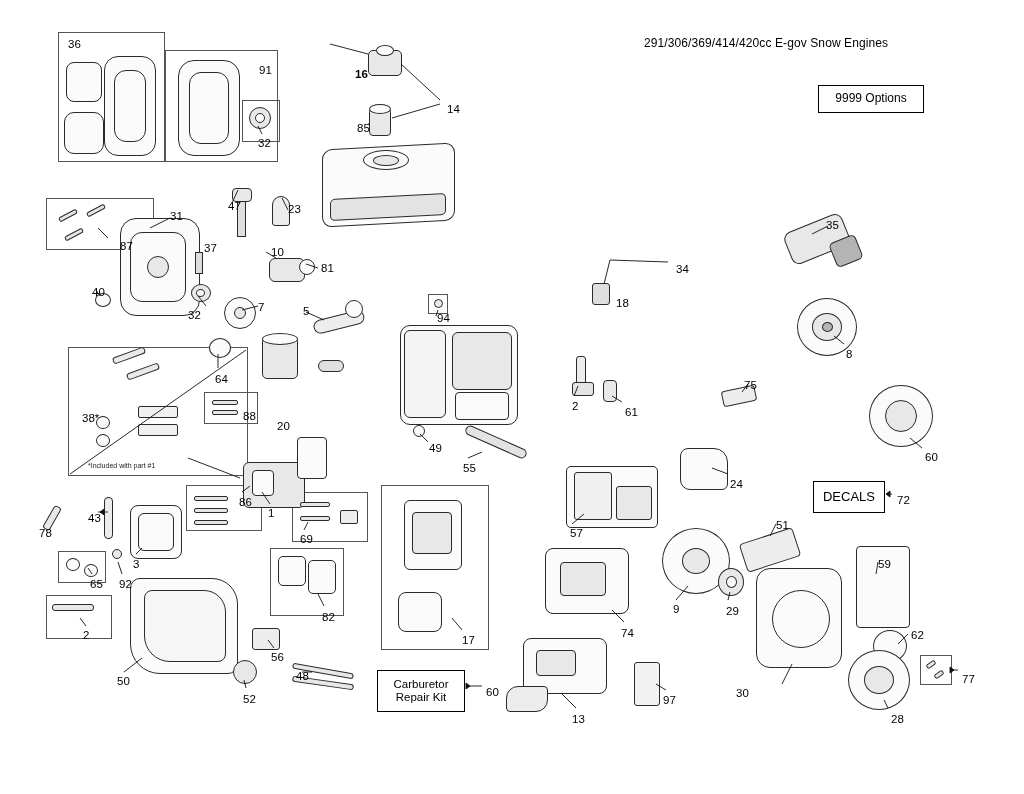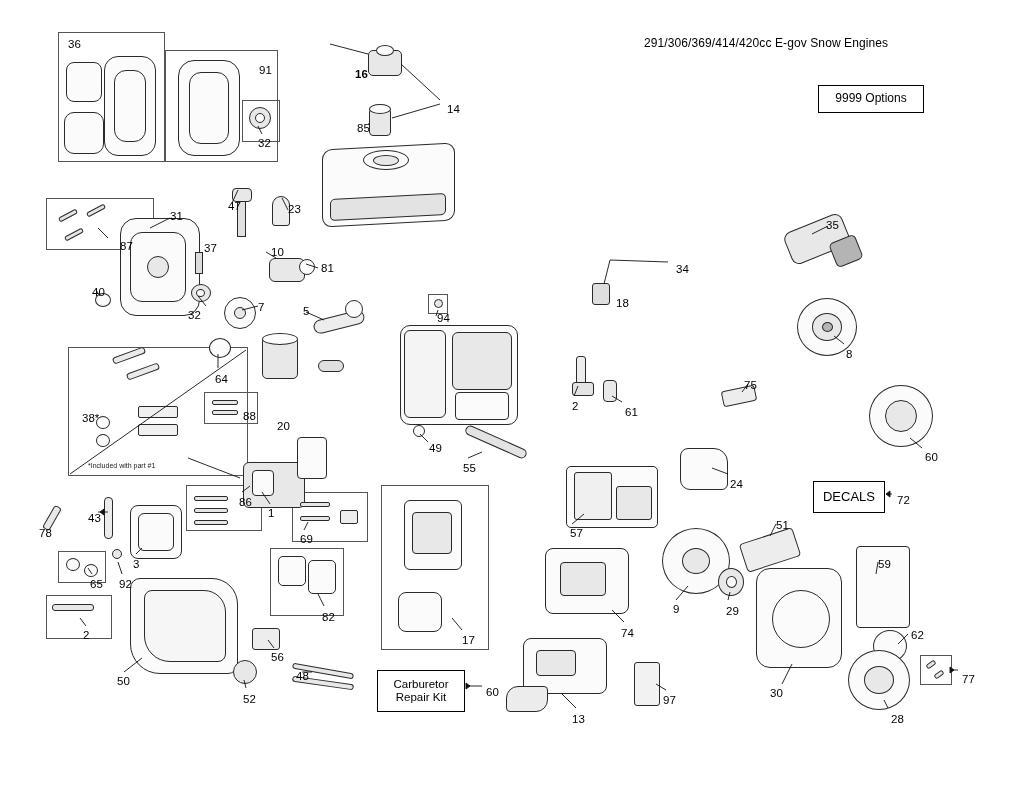--- a/index.html
+++ b/index.html
@@ -420,21 +420,21 @@
       <div class="callout" style="left: 90px; top: 578px;">65</div>
       <div class="callout" style="left: 673px; top: 603px;">9</div>
       <div class="callout" style="left: 726px; top: 605px;">29</div>
       <div class="callout" style="left: 878px; top: 558px;">59</div>
       <div class="callout" style="left: 621px; top: 627px;">74</div>
       <div class="callout" style="left: 322px; top: 611px;">82</div>
       <div class="callout" style="left: 83px; top: 629px;">2</div>
       <div class="callout" style="left: 911px; top: 629px;">62</div>
       <div class="callout" style="left: 271px; top: 651px;">56</div>
       <div class="callout" style="left: 462px; top: 634px;">17</div>
-      <div class="callout" style="left: 770px; top: 687px;">30</div>
+      <div class="callout" style="left: 736px; top: 687px;">30</div>
       <div class="callout" style="left: 962px; top: 673px;">77</div>
       <div class="callout" style="left: 117px; top: 675px;">50</div>
       <div class="callout" style="left: 296px; top: 670px;">48</div>
       <div class="callout" style="left: 486px; top: 686px;">60</div>
       <div class="callout" style="left: 663px; top: 694px;">97</div>
       <div class="callout" style="left: 243px; top: 693px;">52</div>
       <div class="callout" style="left: 572px; top: 713px;">13</div>
       <div class="callout" style="left: 891px; top: 713px;">28</div>
     </div>
 

